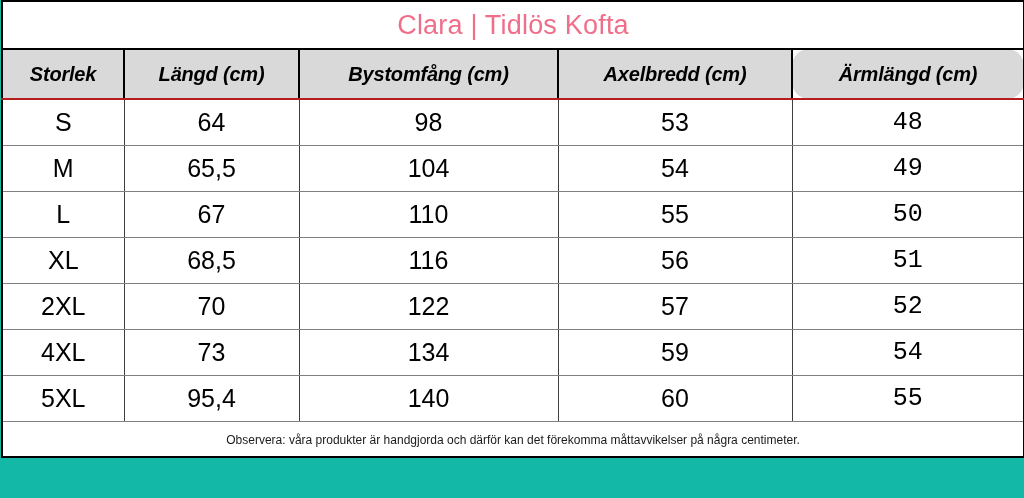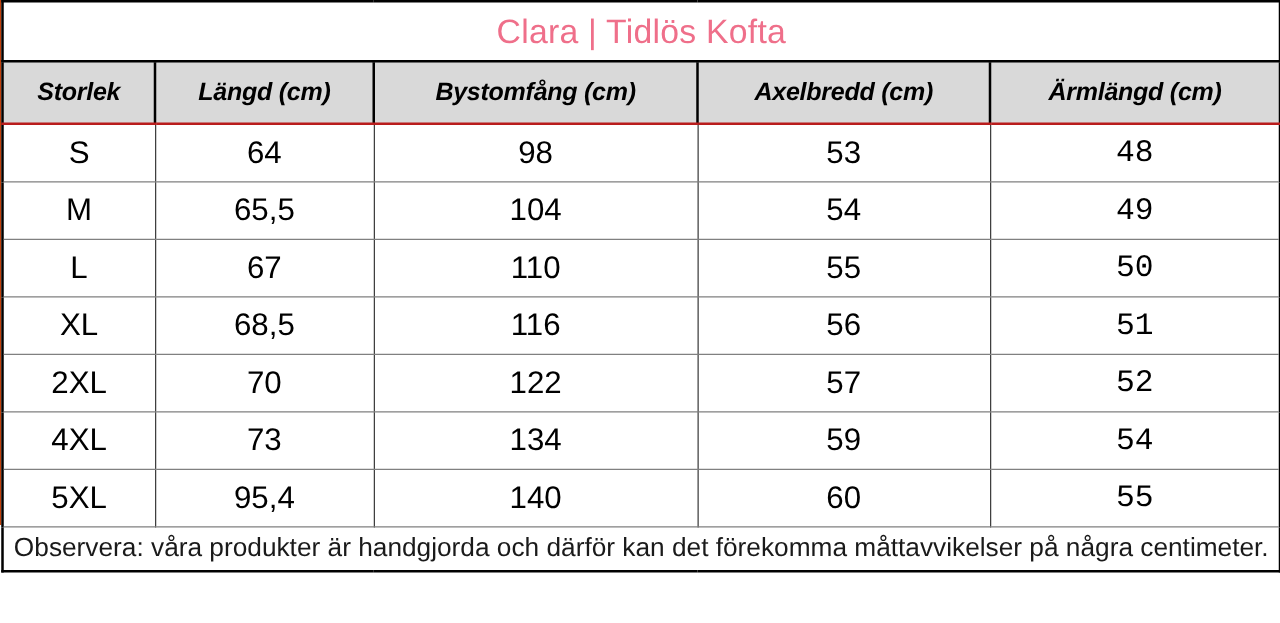--- a/index.html
+++ b/index.html
@@ -10,23 +10,23 @@
   body {
     width: 1024px;
     height: 498px;
     overflow: hidden;
     font-family: "Liberation Sans", sans-serif;
     -webkit-font-smoothing: antialiased;
   }
 
   #sizechart-root {
     width: 1024px;
-    height: 420px;
+    height: 498px;
     box-sizing: border-box;
-    background: #c2410c;
+    background: #14b8a6;
     position: relative;
   }
 
   table.size-table {
     width: 1022px;
     margin: 0 0 0 1px;
     border-collapse: collapse;
     table-layout: fixed;
     background: #ffffff;
   }
@@ -63,21 +63,21 @@
     vertical-align: middle;
     padding: 0 2px;
     border-left: 2px solid #000000;
     border-right: 2px solid #000000;
     border-bottom: 2px solid #b91c1c;
     white-space: nowrap;
     letter-spacing: -0.2px;
     font-style: italic;
   }
   tr.header-row th:first-child { border-left: 2px solid #000000; }
-  tr.header-row th:last-child  { border-right: 2px solid #000000; }
+  tr.header-row th:last-child  { border-right: 2px solid #000000; border-radius: 17px; }
 
   
   tr.data-row td {
     height: 45px;
     font-size: 25px;
     color: #000000;
     text-align: center;
     vertical-align: middle;
     padding: 0;
     background: #ffffff;
@@ -95,21 +95,21 @@
     border-left: 2px solid #000000;
     border-right: 2px solid #000000;
     border-bottom: 2px solid #000000;
     border-top: 1px solid #808080;
     background: #ffffff;
     text-align: center;
     vertical-align: middle;
     padding: 0 6px;
   }
   .note-text {
-    font-size: 21px;
+    font-size: 12px;
     color: #1a1a1a;
     white-space: nowrap;
     line-height: 1;
   }
 
   
   col.c-size  { width: 122px; }
   col.c-len   { width: 175px; }
   col.c-bust  { width: 259px; }
   col.c-shoul { width: 234px; }

